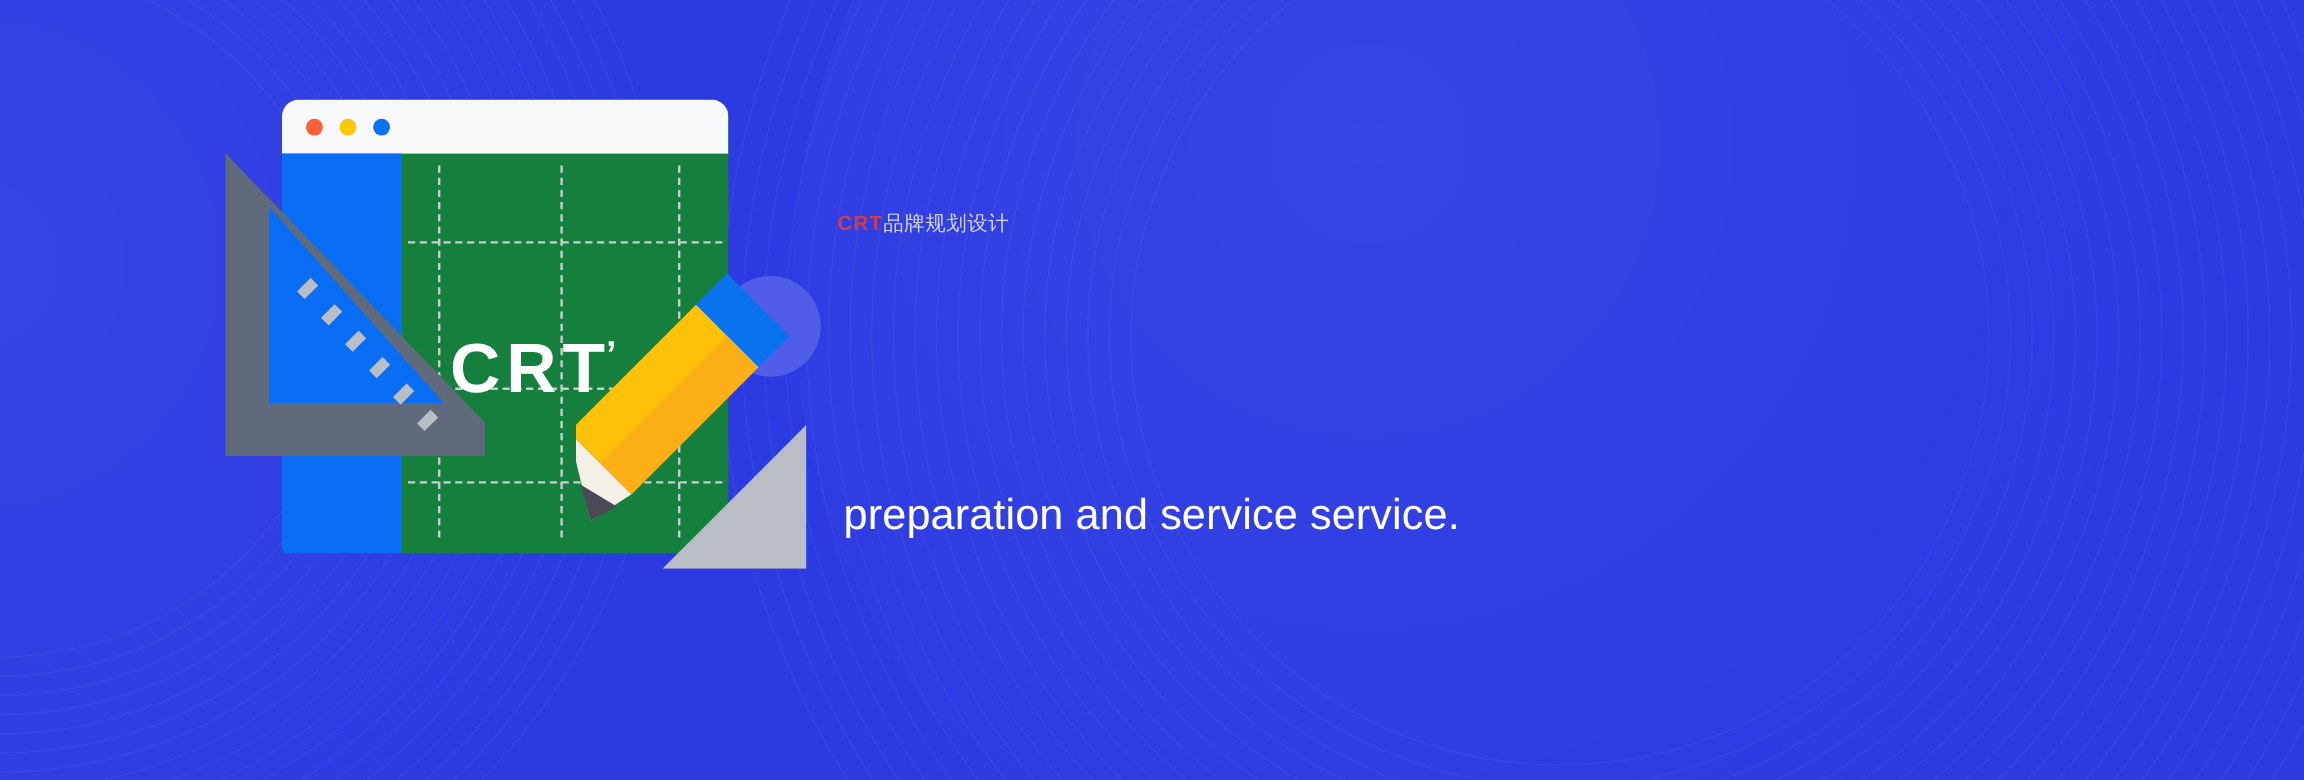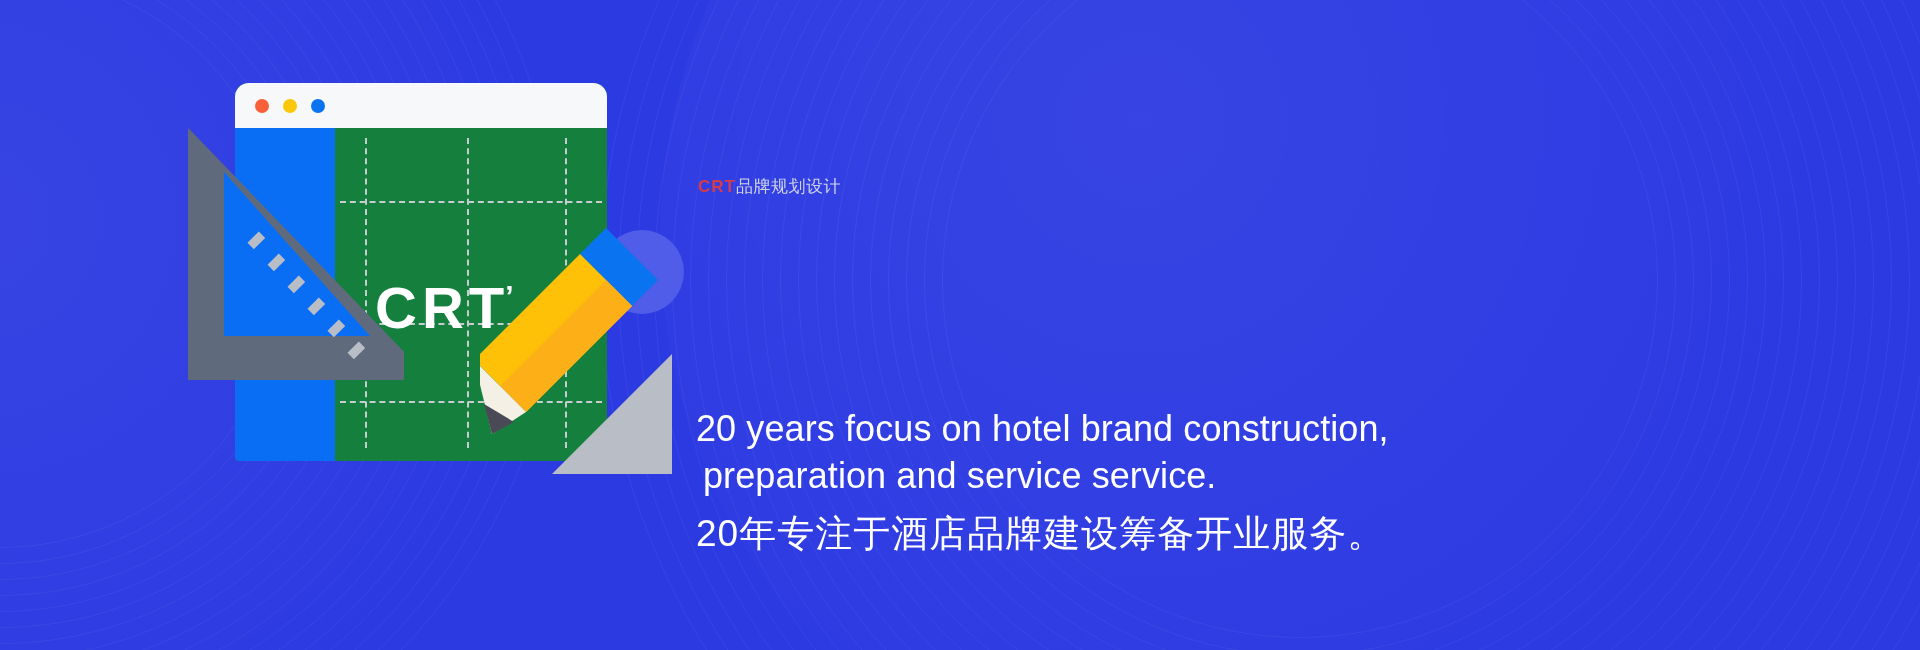--- a/index.html
+++ b/index.html
@@ -283,20 +283,18 @@
   </div>
 
   <div id="copy">
 
 
     <div class="eyebrow-cn">
       <span class="brand">CRT</span><span class="cn">品牌规划设计</span>
     </div>
 
     <div class="headline">
-      <span>20 years focus on hotel brand construction,</span>
       <span class="l2">preparation and service service.</span>
     </div>
 
-    <div class="headline-cn">20年专注于酒店品牌建设筹备开业服务。</div>
   </div>
 
 </div>
 
 </body></html>

